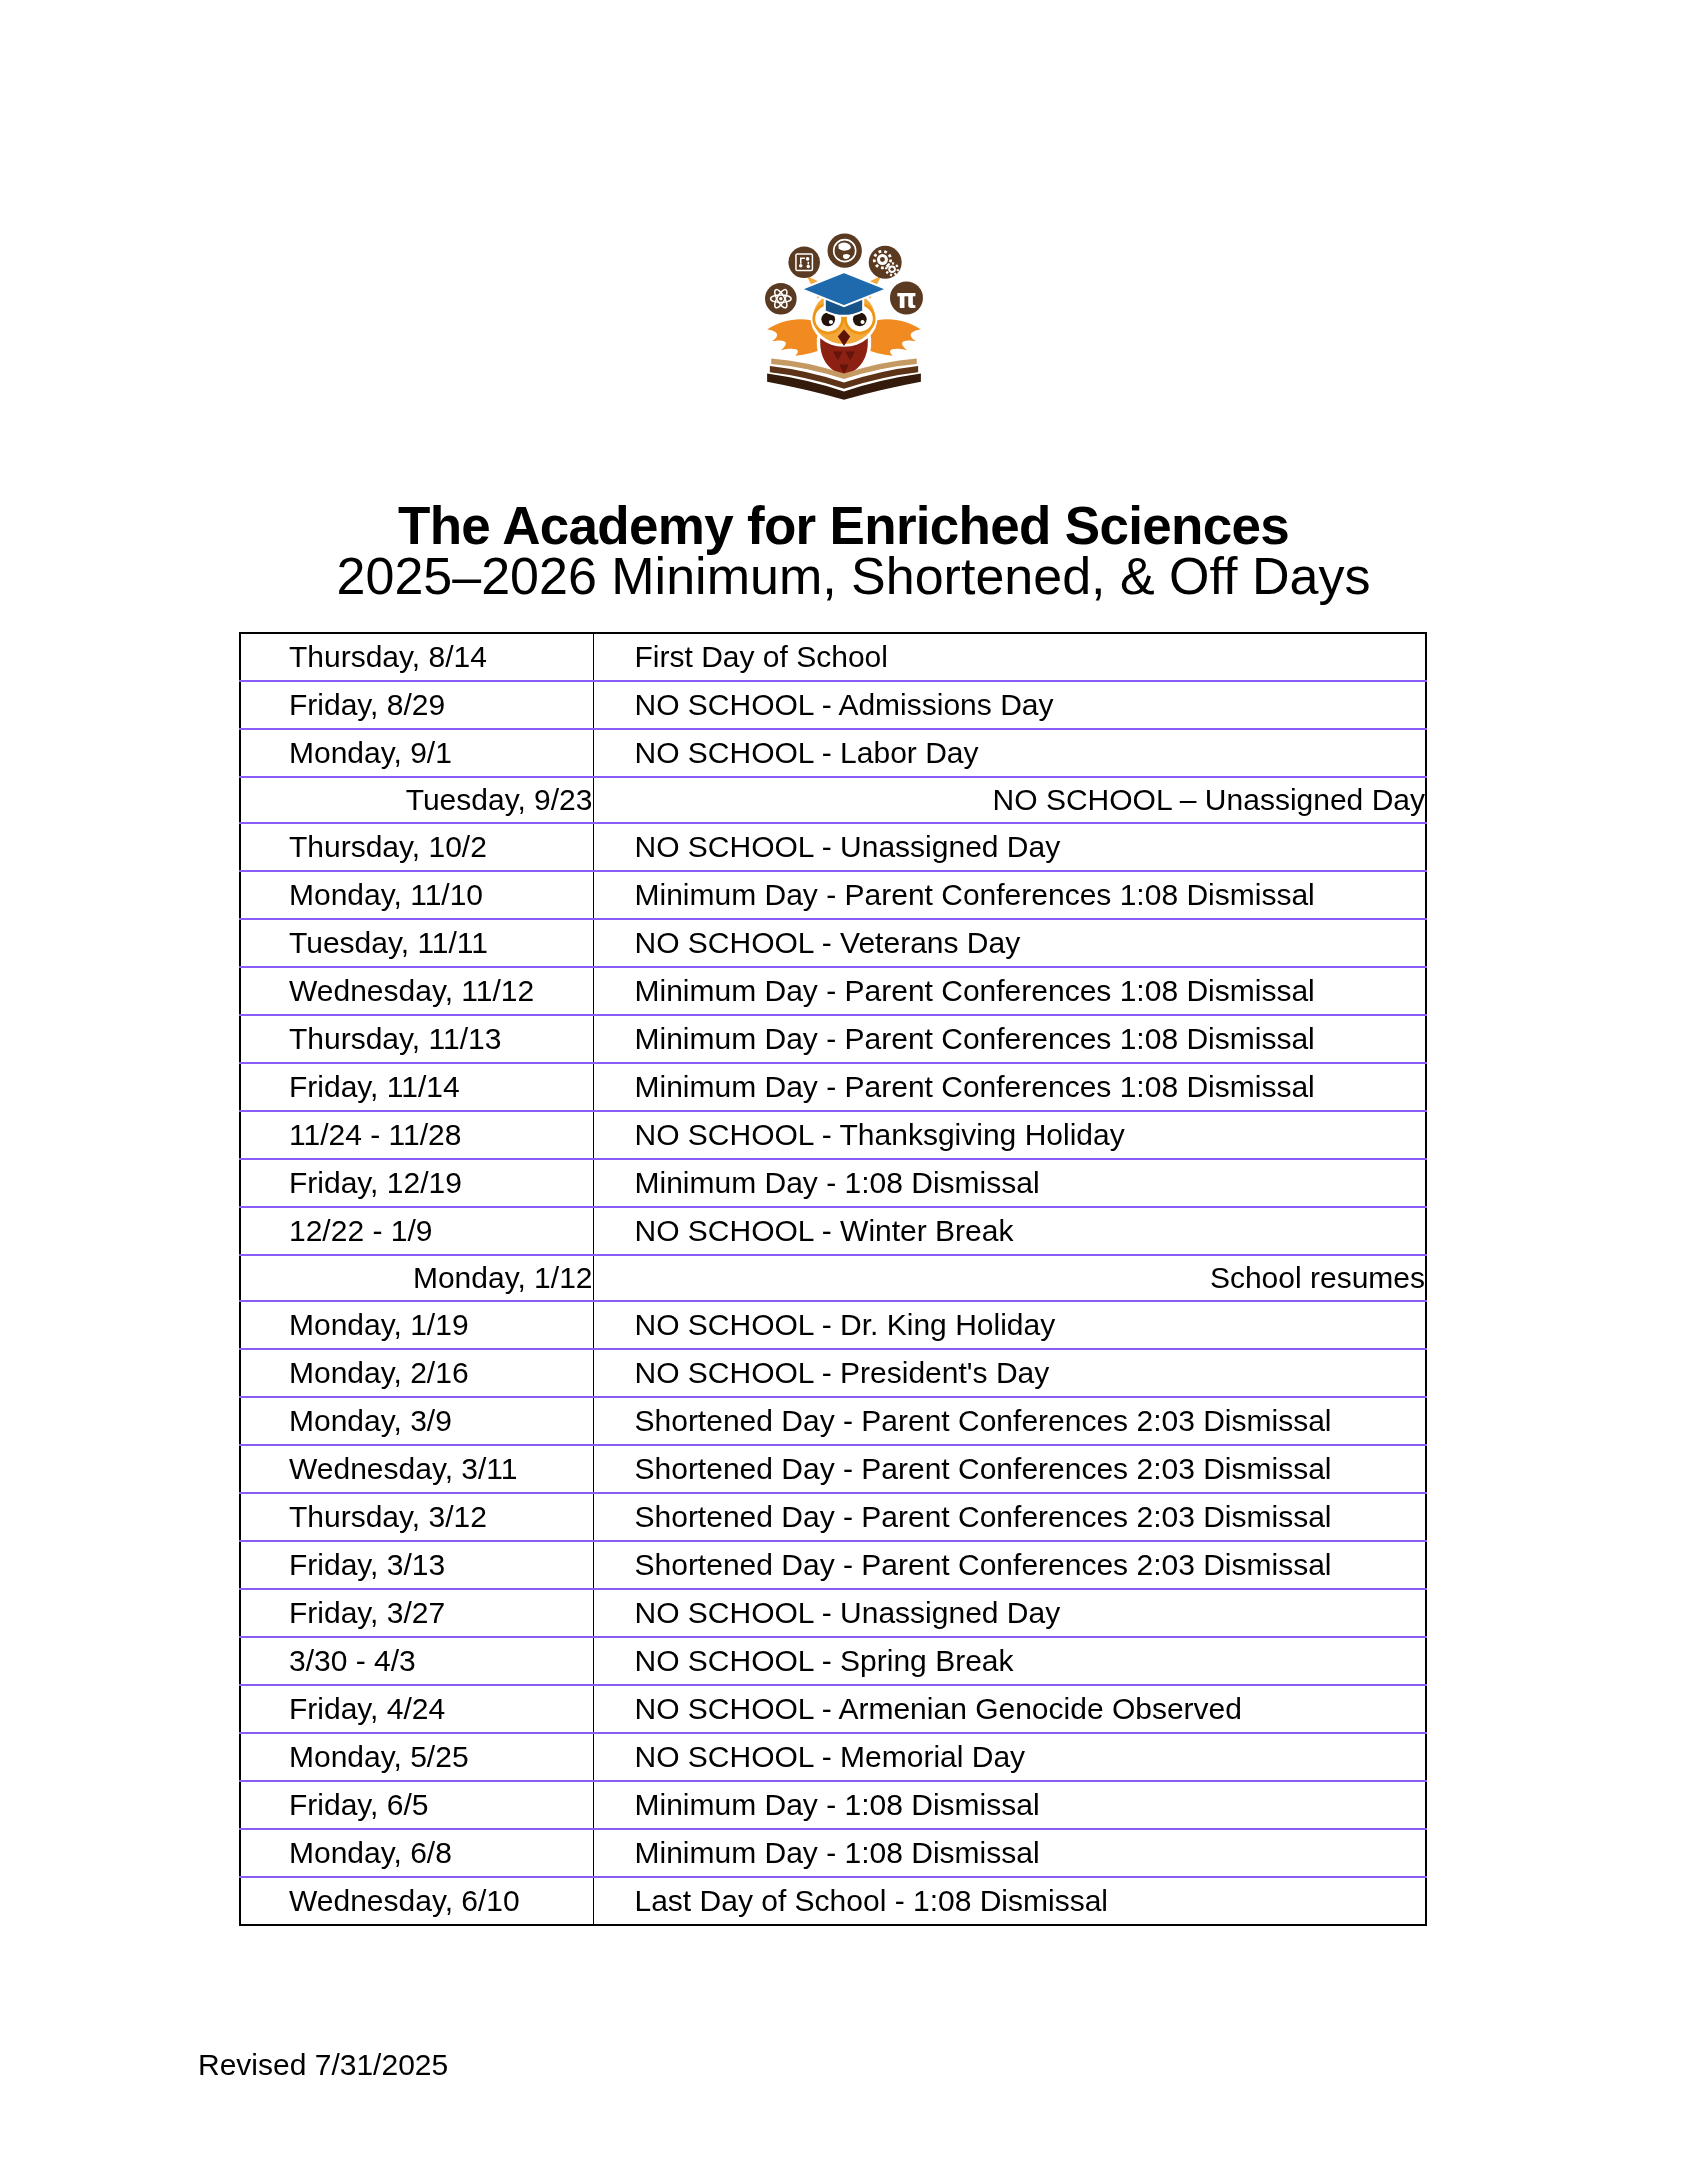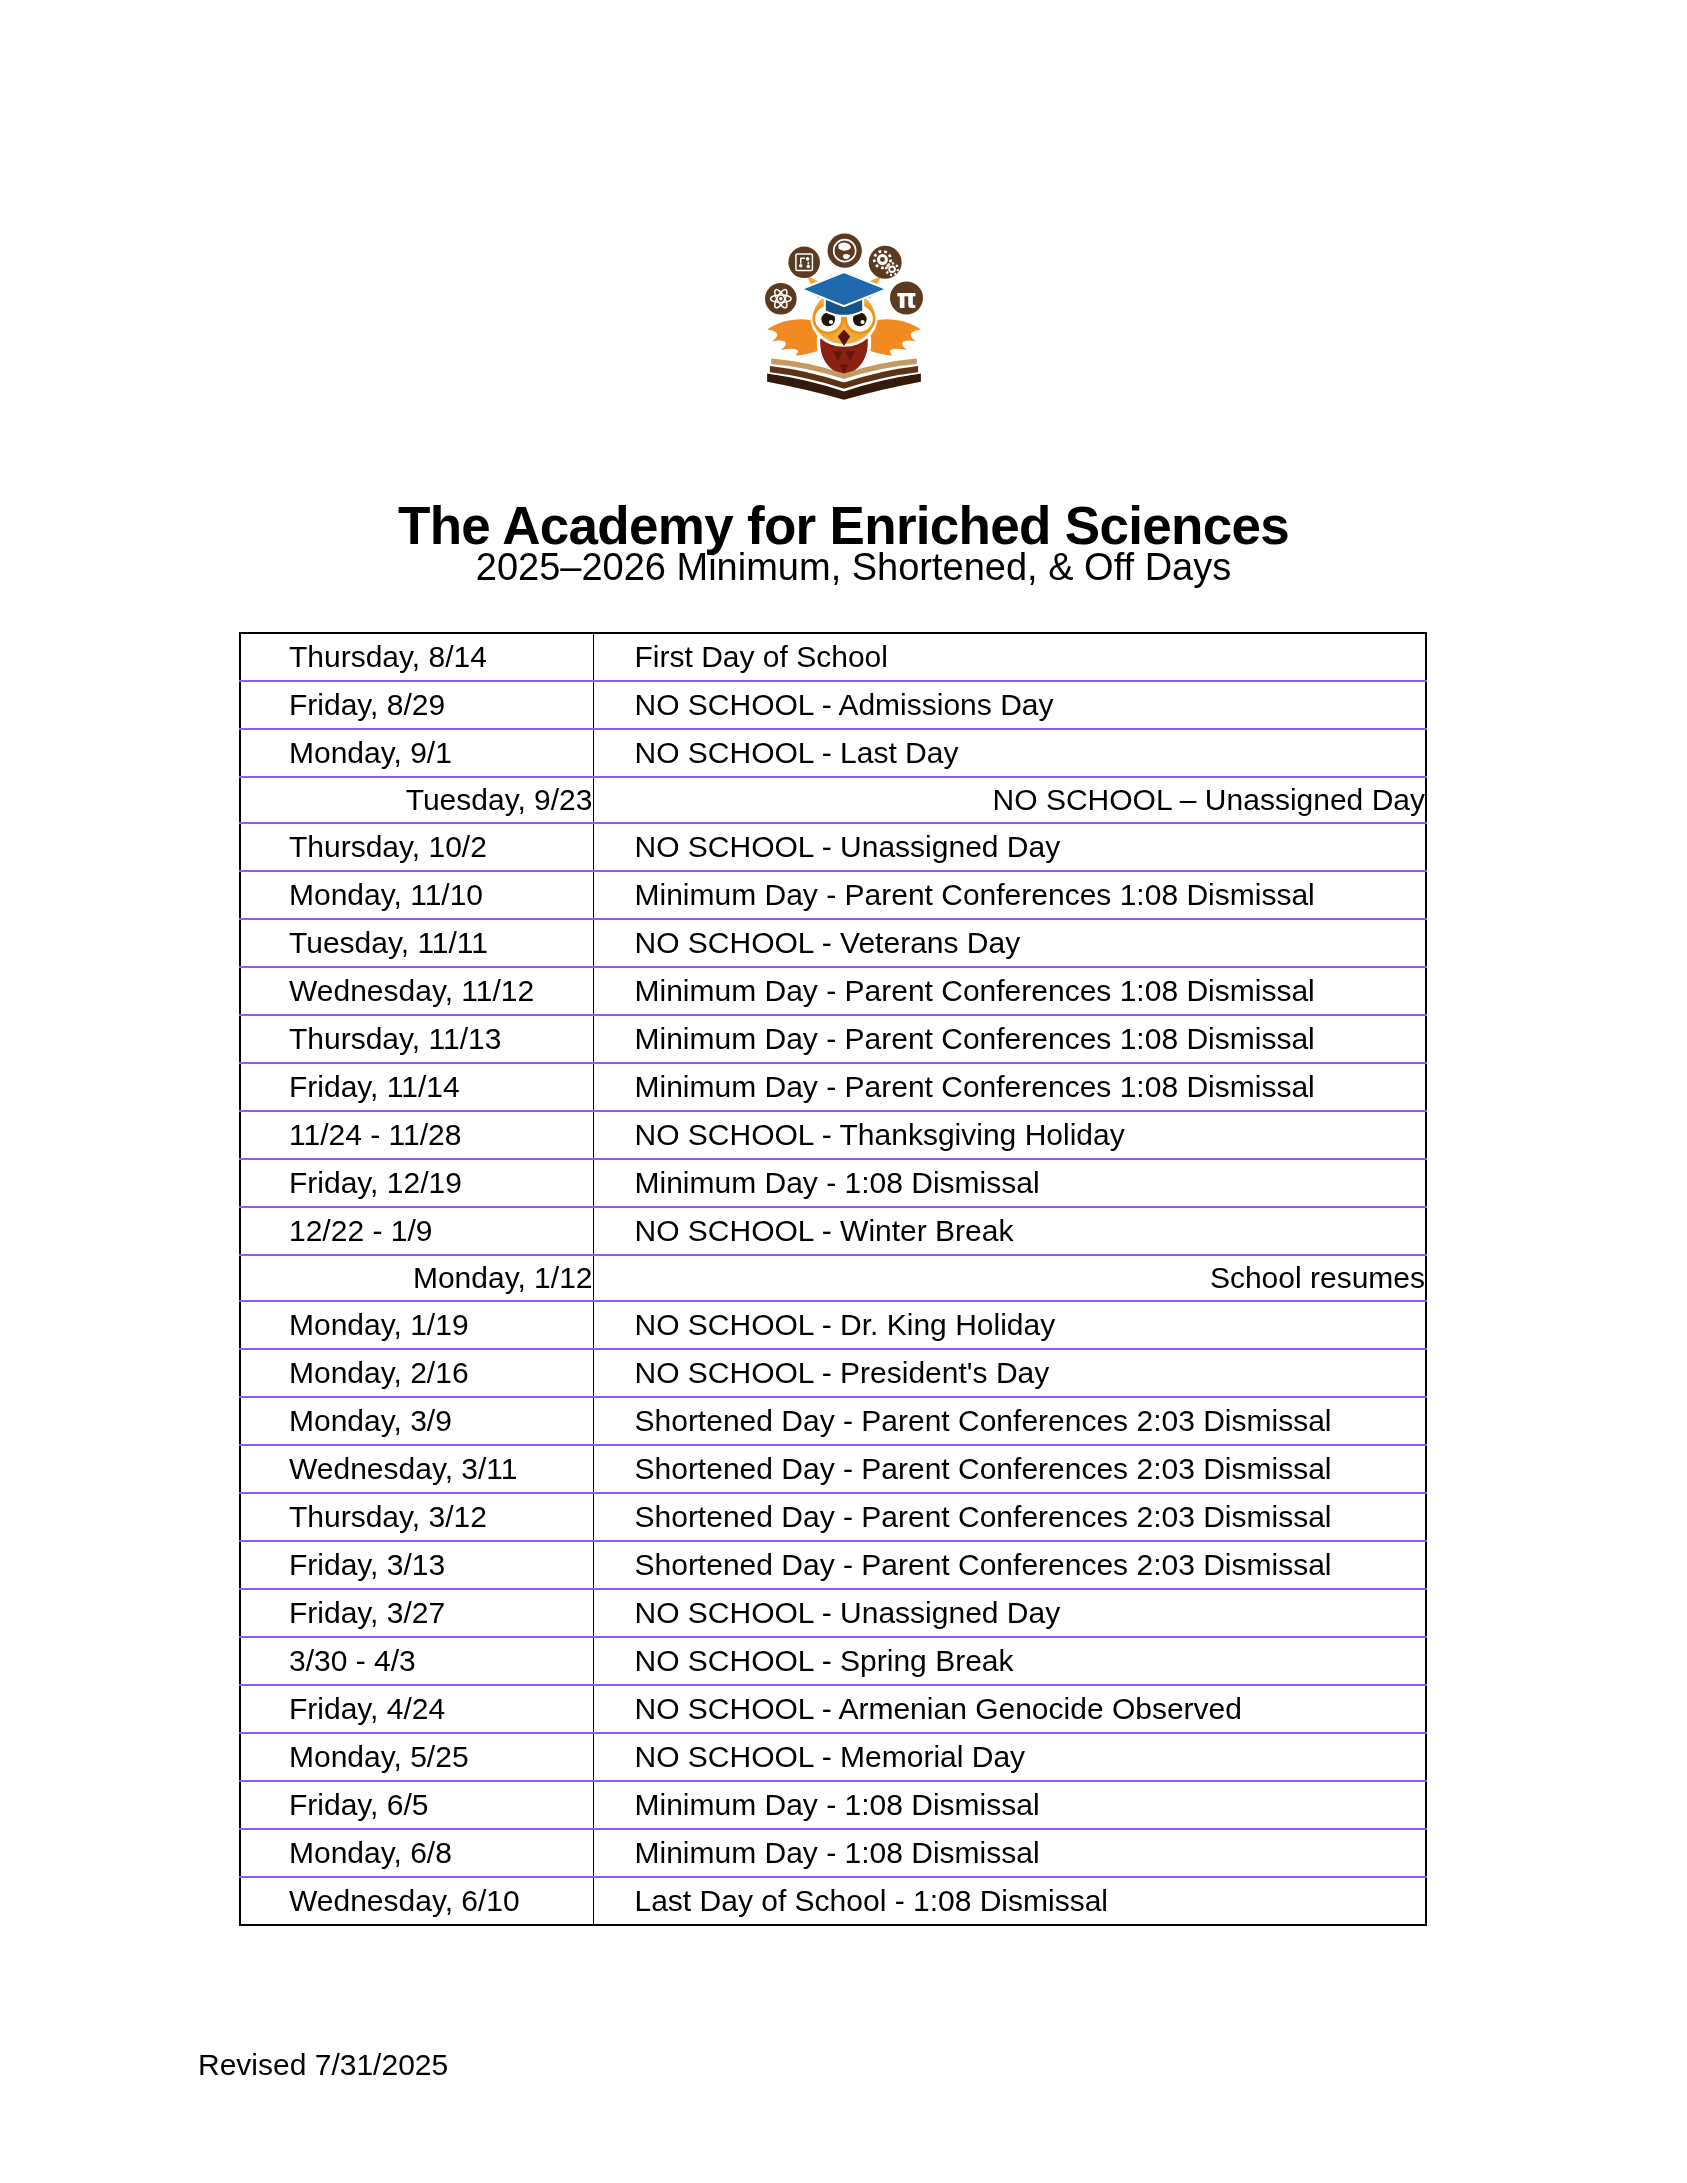--- a/index.html
+++ b/index.html
@@ -31,21 +31,21 @@
     font-weight:700;
     letter-spacing:-0.7px;
     margin-top:32px;
   }
   .subtitle {
     position:absolute;
     top:546px;
     left:0;
     width:100%;
     text-align:center;
-    font-size:38px;
+    font-size:52px;
     font-weight:400;
     padding-left:20px;
   }
   table.schedule {
     position:absolute;
     top:632px;
     left:239px;
     width:1188px;
     border-collapse:collapse;
     table-layout:fixed;
@@ -186,21 +186,21 @@
       <tr>
           <td class="date-cell">Thursday, 8/14</td>
           <td class="desc-cell">First Day of School</td>
         </tr>
       <tr>
           <td class="date-cell">Friday, 8/29</td>
           <td class="desc-cell">NO SCHOOL - Admissions Day</td>
         </tr>
       <tr>
           <td class="date-cell">Monday, 9/1</td>
-          <td class="desc-cell">NO SCHOOL - Last Day</td>
+          <td class="desc-cell">NO SCHOOL - Labor Day</td>
         </tr>
       <tr class="short">
           <td class="date-cell">Tuesday, 9/23</td>
           <td class="desc-cell">NO SCHOOL – Unassigned Day</td>
         </tr>
       <tr>
           <td class="date-cell">Thursday, 10/2</td>
           <td class="desc-cell">NO SCHOOL - Unassigned Day</td>
         </tr>
       <tr>

